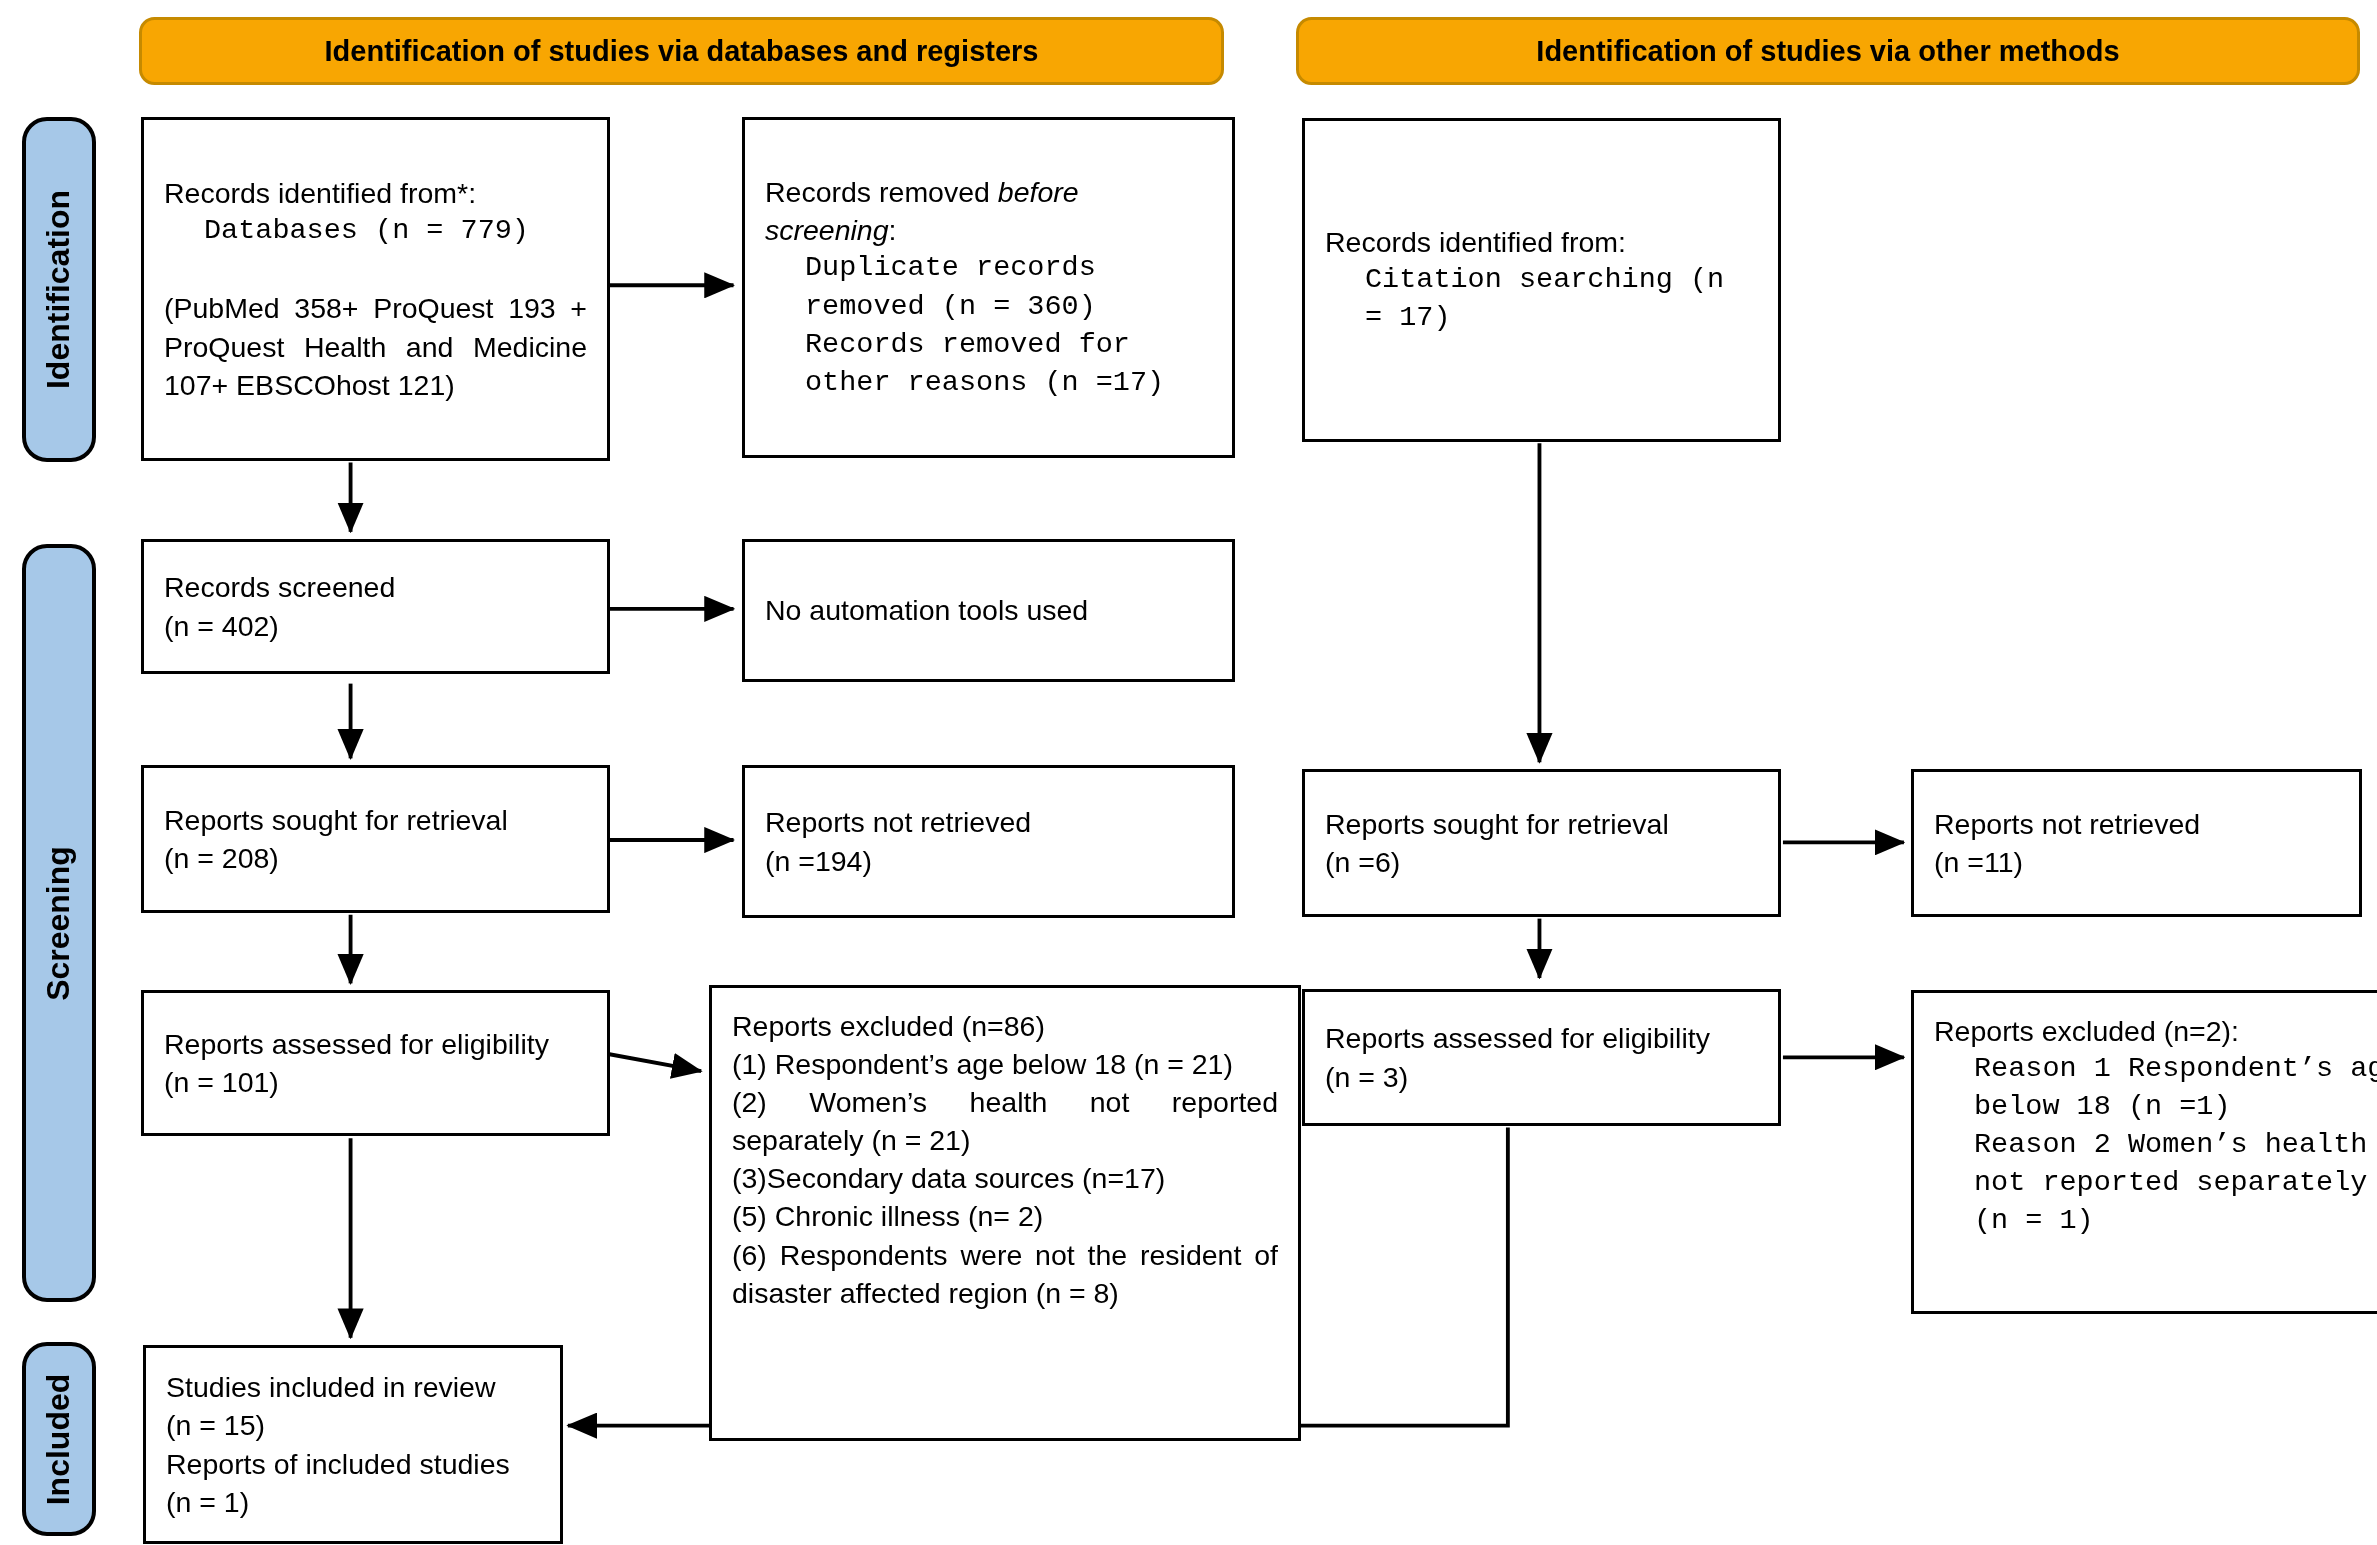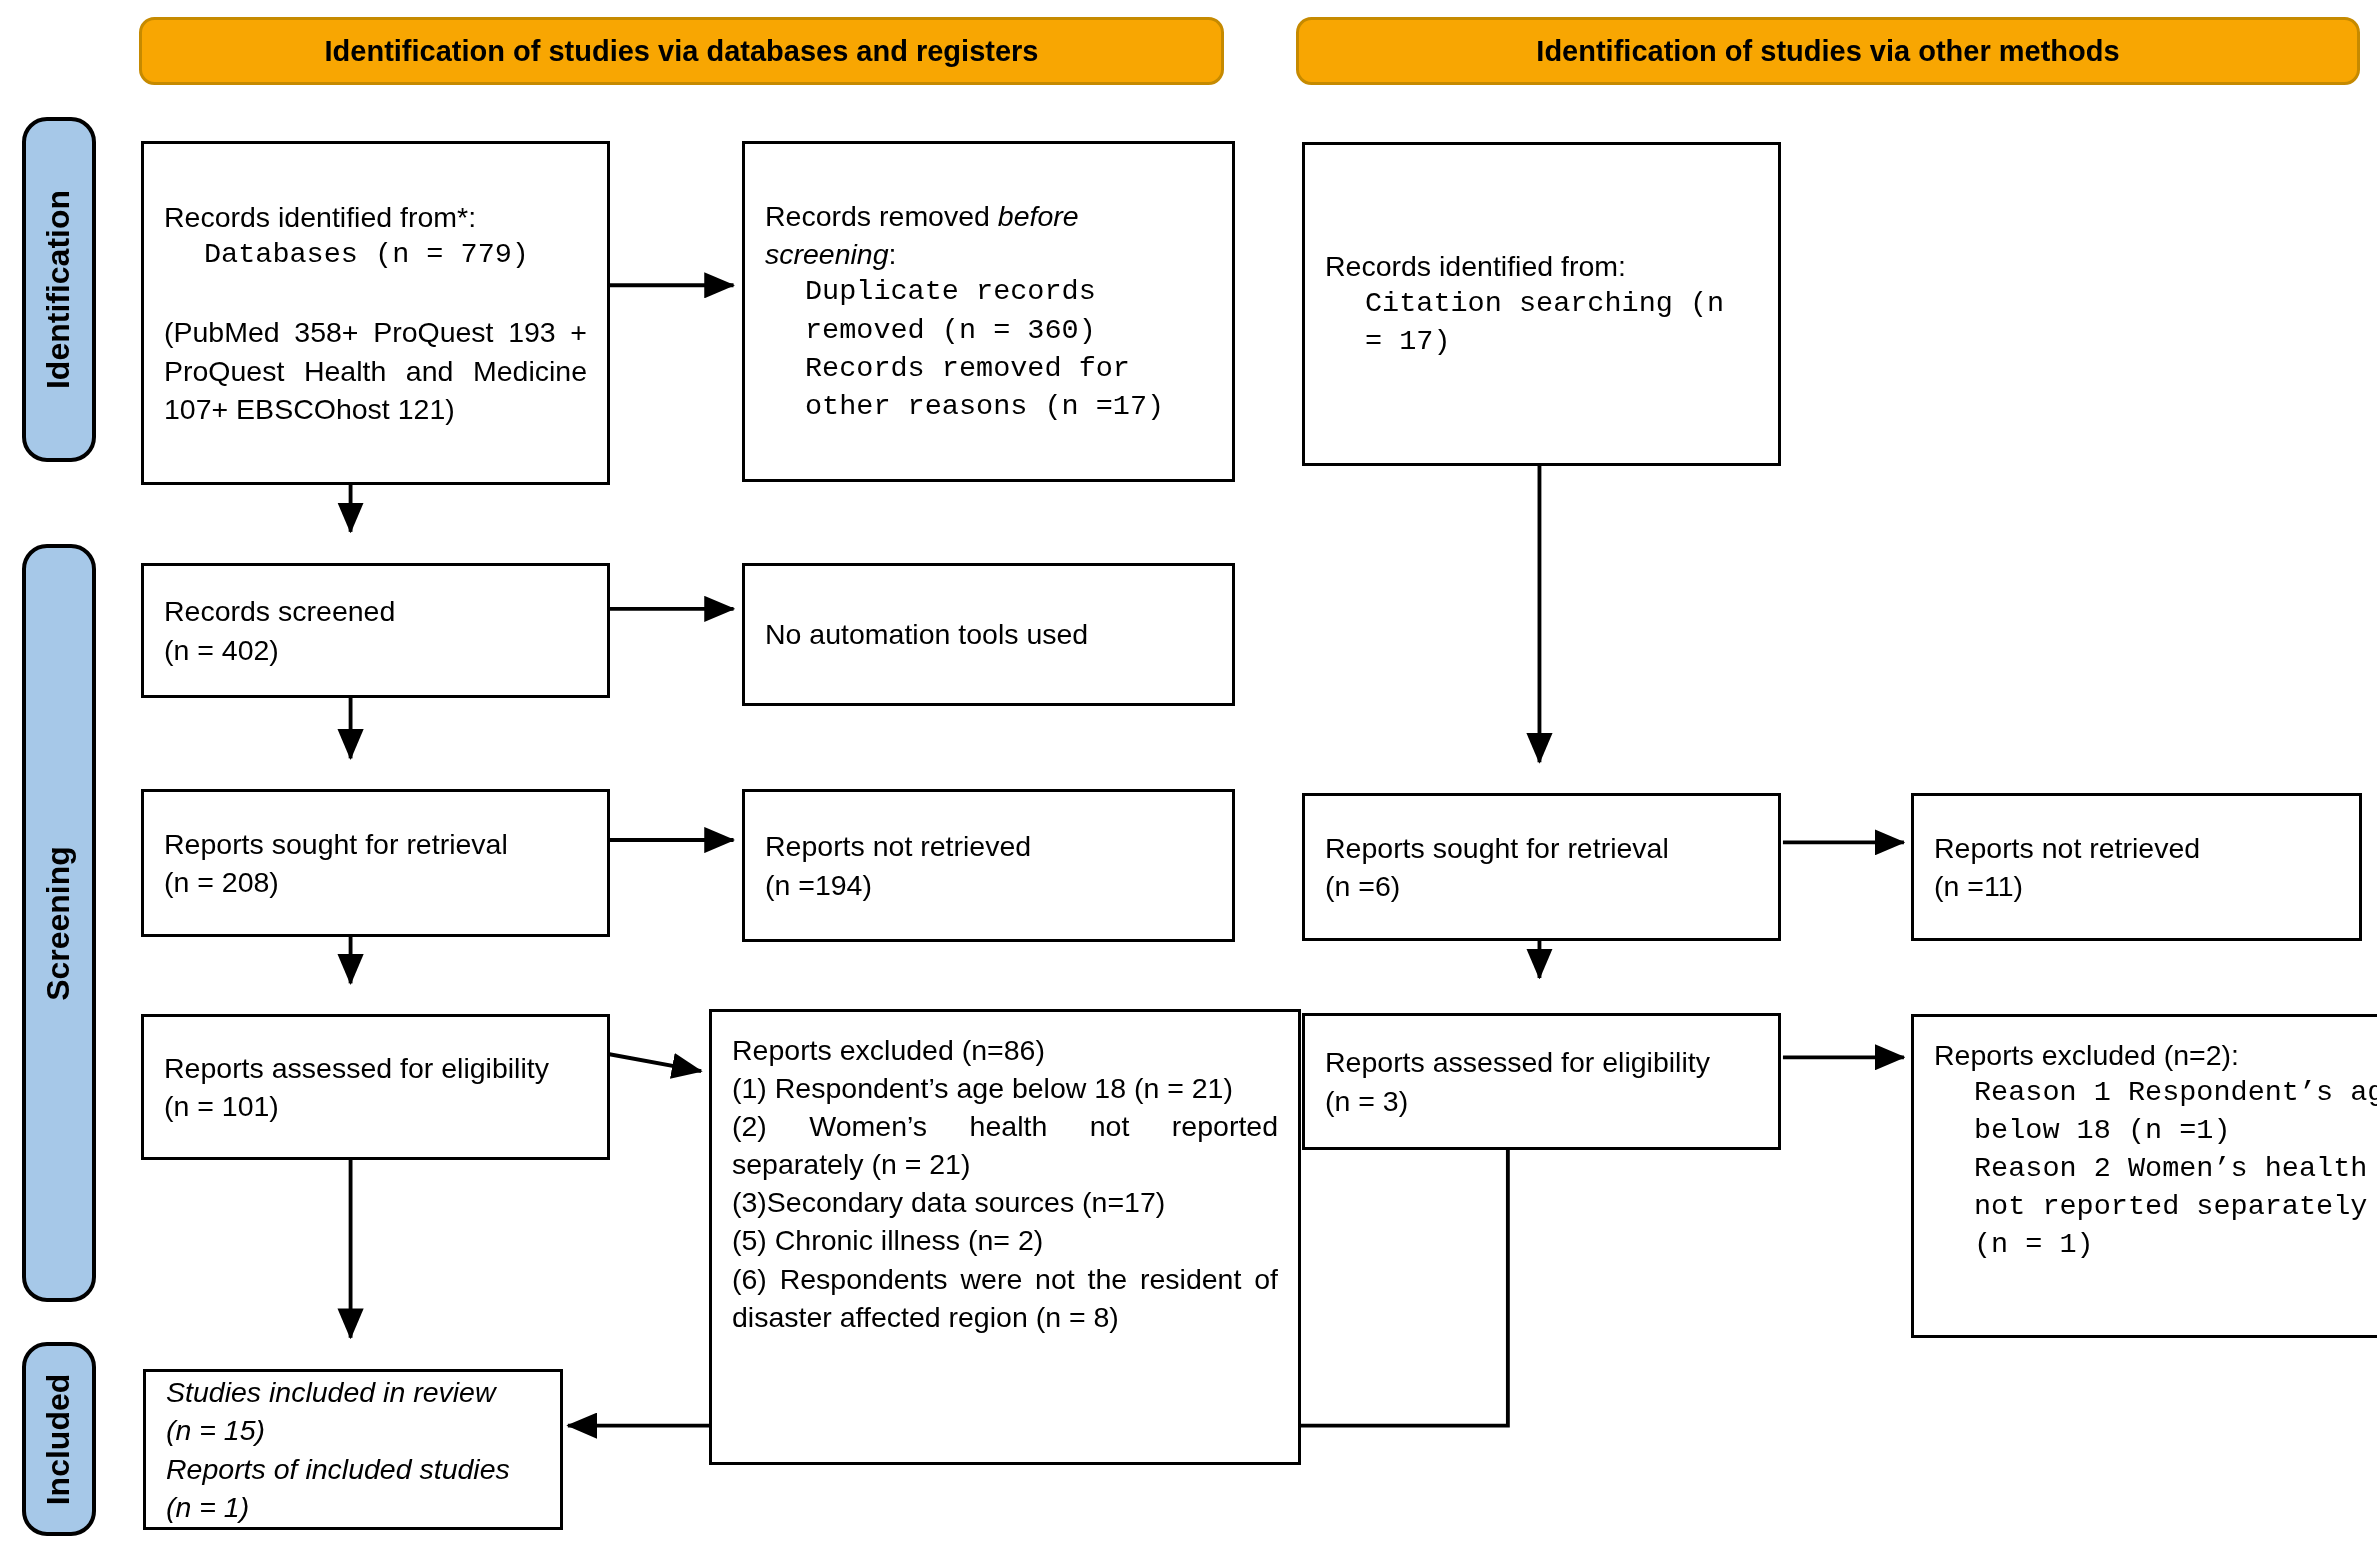--- a/index.html
+++ b/index.html
@@ -44,21 +44,20 @@
     position: absolute;
     background: #fff;
     border: 3.9px solid #000;
     box-sizing: border-box;
     display: flex;
     flex-direction: column;
     justify-content: center;
     padding: 15.4px 20px;
     font-size: 28.5px;
     line-height: 1.34;
-    margin-top: 24px;
   }
   .box.top-align { justify-content: flex-start; padding-top: 18.5px; }
   .line { white-space: normal; }
   .indent { margin-left: 40px; font-family: Liberation Mono, monospace; }
   .justify { text-align: justify; text-align-last: left; }
   .spacer { height: 39px; }
   em { font-style: italic; }
   svg.arrows {
     position: absolute;
     left: 0; top: 0;
@@ -180,21 +179,21 @@
     <div class="line">Reports assessed for eligibility</div>
     <div class="line">(n = 3)</div>
   </div>
 
   <div class="box top-align" style="left:1911px; top:990px; width:515px; height:324px;">
     <div class="line">Reports excluded (n=2):</div>
     <div class="line indent">Reason 1 Respondent’s age below 18 (n =1)</div>
     <div class="line indent">Reason 2 Women’s health not reported separately (n = 1)</div>
   </div>
 
-  <div class="box" style="left:143px; top:1345px; width:420px; height:161px;font-style:italic;">
+  <div class="box" style="left:143px; top:1345px; width:420px; height:199px;">
     <div class="line">Studies included in review</div>
     <div class="line">(n = 15)</div>
     <div class="line">Reports of included studies</div>
     <div class="line">(n = 1)</div>
   </div>
 
 </div>
 
 
 </body></html>

